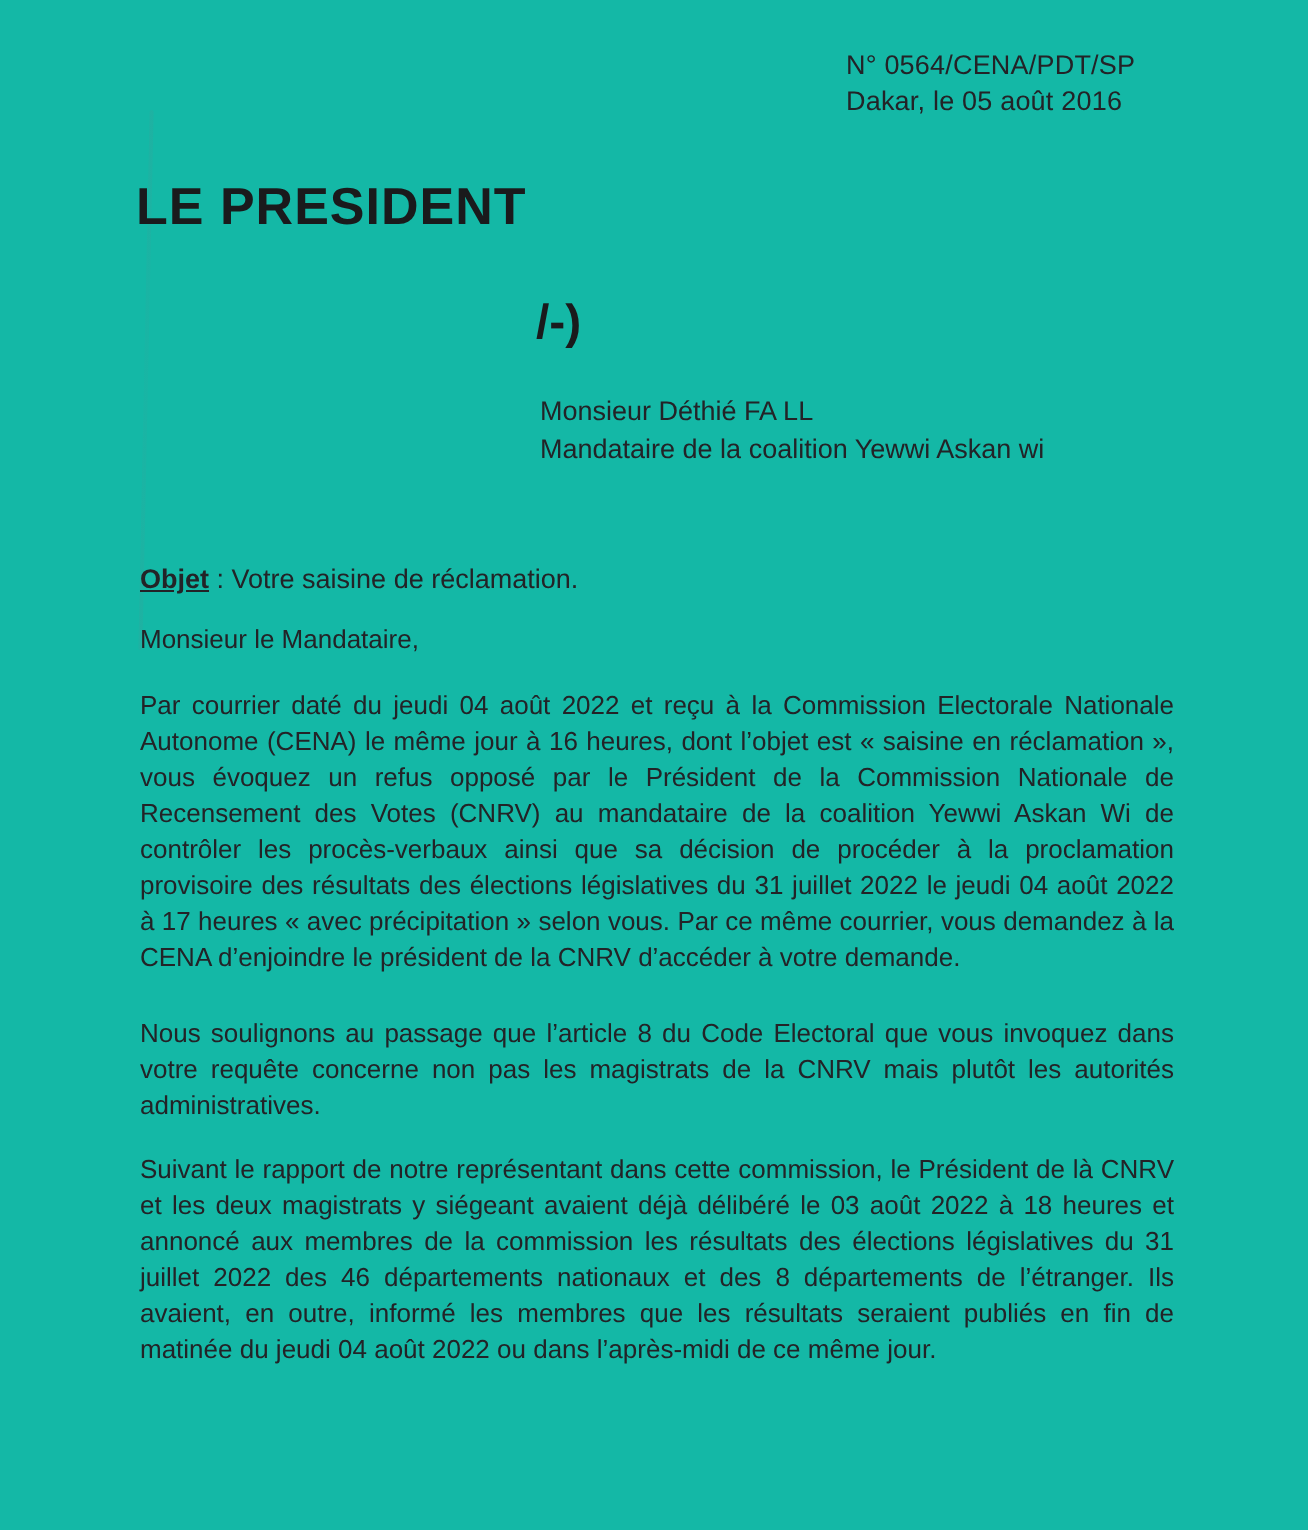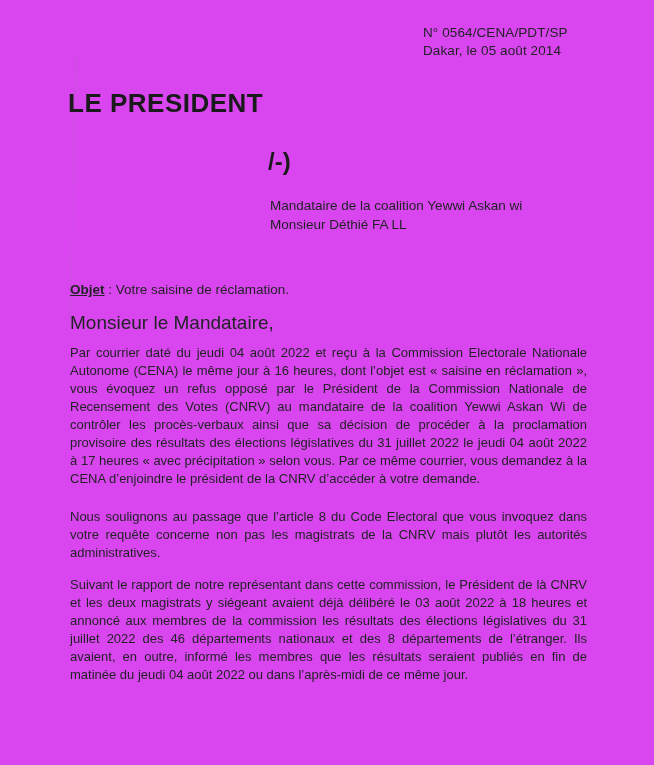--- a/index.html
+++ b/index.html
@@ -4,21 +4,21 @@
 <style>
   html, body {
     margin: 0;
     padding: 0;
     background: #ffffff;
   }
   .page {
     position: relative;
     width: 654px;
     height: 765px;
-    background: #d946ef;
+    background: #14b8a6;
     overflow: hidden;
     font-family: "Liberation Sans", "DejaVu Sans", sans-serif;
     color: #1d1d1f;
   }
   
   .artifact {
     position: absolute;
     left: 72px;
     top: 55px;
     width: 2px;
@@ -79,21 +79,21 @@
     color: #232327;
   }
   .subject-label {
     font-weight: 700;
     text-decoration: underline;
   }
   .salutation {
     position: absolute;
     left: 70px;
     top: 312px;
-    font-size: 19px;
+    font-size: 13px;
     color: #232327;
   }
   .body {
     position: absolute;
     left: 70px;
     width: 517px;
     margin: 0;
     font-size: 13px;
     line-height: 18px;
     text-align: justify;
@@ -105,30 +105,30 @@
 </style>
 </head>
 <body>
 
 <div class="page">
 
   <div class="artifact"></div>
 
   <div class="header">
     <div>N° 0564/CENA/PDT/SP</div>
-    <div>Dakar, le 05 août 2014</div>
+    <div>Dakar, le 05 août 2016</div>
   </div>
 
   <h1 class="title">LE PRESIDENT</h1>
 
   <div class="mark">/-)</div>
 
   <div class="recipient">
+    <div>Monsieur Déthié FA LL</div>
     <div>Mandataire de la coalition Yewwi Askan wi</div>
-    <div>Monsieur Déthié FA LL</div>
   </div>
 
   <div class="subject"><span class="subject-label">Objet</span><span> : Votre saisine de réclamation.</span></div>
 
   <div class="salutation">Monsieur le Mandataire,</div>
 
   <p class="body p1">Par courrier daté du jeudi 04 août 2022 et reçu à la Commission Electorale Nationale Autonome (CENA) le même jour à 16 heures, dont l’objet est « saisine en réclamation », vous évoquez un refus opposé par le Président de la Commission Nationale de Recensement des Votes (CNRV) au mandataire de la coalition Yewwi Askan Wi de contrôler les procès-verbaux ainsi que sa décision de procéder à la proclamation provisoire des résultats des élections législatives du 31 juillet 2022 le jeudi 04 août 2022 à 17 heures « avec précipitation » selon vous. Par ce même courrier, vous demandez à la CENA d’enjoindre le président de la CNRV d’accéder à votre demande.</p>
   <p class="body p2">Nous soulignons au passage que l’article 8 du Code Electoral que vous invoquez dans votre requête concerne non pas les magistrats de la CNRV mais plutôt les autorités administratives.</p>
   <p class="body p3">Suivant le rapport de notre représentant dans cette commission, le Président de là CNRV et les deux magistrats y siégeant avaient déjà délibéré le 03 août 2022 à 18 heures et annoncé aux membres de la commission les résultats des élections législatives du 31 juillet 2022 des 46 départements nationaux et des 8 départements de l’étranger. Ils avaient, en outre, informé les membres que les résultats seraient publiés en fin de matinée du jeudi 04 août 2022 ou dans l’après-midi de ce même jour.</p>
 

